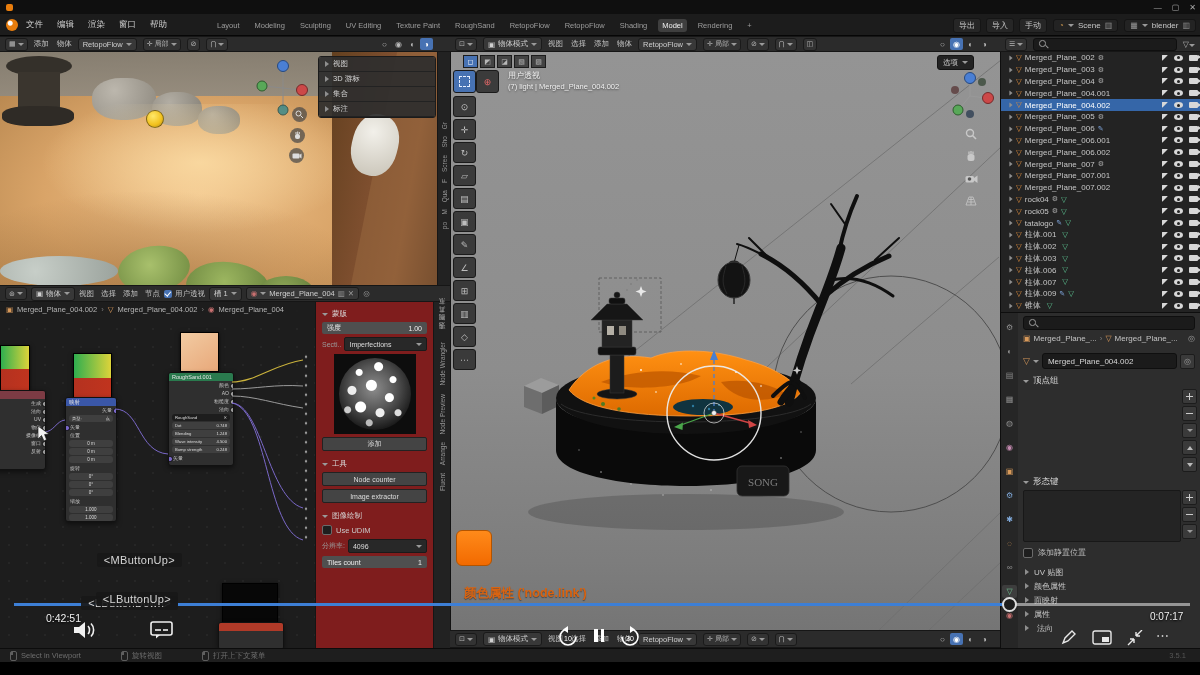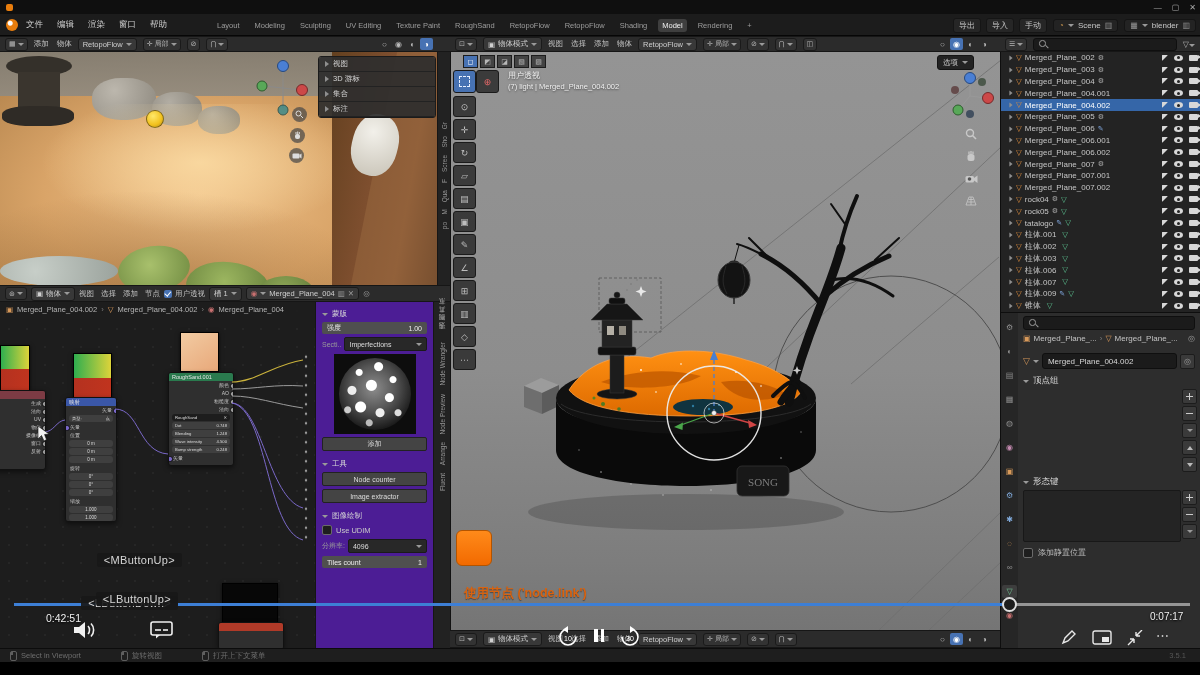--- a/index.html
+++ b/index.html
@@ -47,21 +47,21 @@
   .node{position:absolute;background:#2f2f2f;border:1px solid #111;border-radius:3px;overflow:hidden;box-shadow:0 2px 5px rgba(0,0,0,.5);}
   .nhead{height:8px;font-size:5.5px;color:#e6e6e6;display:flex;align-items:center;padding:0 3px;}
   .nrow{position:relative;height:8px;font-size:5px;color:#c6c6c6;display:flex;align-items:center;padding:0 4px;}
   .nrow.right{justify-content:flex-end;}
   .nval{height:7px;margin:1px 3px;background:#3f3f3f;border-radius:3px;font-size:4.5px;color:#ddd;display:flex;align-items:center;justify-content:center;}
   .nparam{height:7px;margin:1px 3px;background:#3f3f3f;border-radius:3px;font-size:4.2px;color:#ddd;display:flex;align-items:center;justify-content:space-between;padding:0 3px;}
   .sock{position:absolute;width:3.5px;height:3.5px;border-radius:50%;background:#9a9a9a;border:0.5px solid #111;top:2px;}
   .sock.l{left:-2px;} .sock.r{right:-2px;} .sock.purple{background:#7a68c8;}
   .prev{position:absolute;border:1px solid #000;box-shadow:0 1px 4px rgba(0,0,0,.6);}
   .grad2x2{background:linear-gradient(to bottom,rgba(0,0,0,0) 50%,rgba(190,40,28,0.93) 50%),linear-gradient(to right,#2fae4f,#ddd33a);}
-  .npanel{left:315px;top:302px;width:118px;height:346px;background:#4c1d95;border-left:1px solid #151515;box-sizing:border-box;padding:4px 6px;color:#c9c9c9;font-size:7.5px;}
+  .npanel{left:315px;top:302px;width:118px;height:346px;background:#7f1d1d;border-left:1px solid #151515;box-sizing:border-box;padding:4px 6px;color:#c9c9c9;font-size:7.5px;}
   .sec-h{display:flex;align-items:center;gap:4px;color:#d8d8d8;margin:3px 0;}
   .slider{height:12px;background:#4f4f4f;border-radius:2px;display:flex;align-items:center;justify-content:space-between;padding:0 5px;font-size:7px;color:#eee;margin:2px 0;}
   .btn{height:12px;background:#444;border:1px solid #222;border-radius:2px;display:flex;align-items:center;justify-content:center;font-size:7px;color:#ddd;margin:3px 0;}
   .drop{height:12px;background:#282828;border:1px solid #1a1a1a;border-radius:2px;display:flex;align-items:center;justify-content:space-between;padding:0 4px;font-size:7px;color:#ddd;flex:1;}
   .sphere-box{width:82px;height:80px;background:#0d0d0d;margin:3px auto;display:flex;align-items:center;justify-content:center;}
   .sphere{width:72px;height:72px;border-radius:50%;background:
     radial-gradient(circle at 28% 20%,#fff 3px,transparent 4px),
     radial-gradient(circle at 55% 12%,#fff 4px,transparent 5px),
     radial-gradient(circle at 75% 30%,#fff 3px,transparent 4px),
     radial-gradient(circle at 18% 45%,#eee 4px,transparent 5px),
@@ -737,21 +737,21 @@
         </svg></div>
     <div class="ab" style="left:514px;top:118px"><svg width="13" height="10">
           <rect x="0.5" y="2" width="8.5" height="6.5" rx="1.5" fill="#c8c8c8"></rect>
           <polygon points="9,4 12.5,1.5 12.5,9 9,6.5" fill="#c8c8c8"></polygon>
           <circle cx="4.5" cy="5" r="1.8" fill="#555"></circle>
         </svg></div>
     <div class="ab" style="left:514px;top:140px"><svg width="12" height="10">
           <path d="M1,9 L4,1 L8,1 L11,9 Z M2.5,6 L9.5,6 M3.5,3.5 L8.5,3.5 M6,1 L6,9" stroke="#c8c8c8" fill="none" stroke-width="0.8"></path>
         </svg></div>
     <div class="ab" style="left:5px;top:478px;width:34px;height:34px;border-radius:6px;border:1px solid #b35400;background:linear-gradient(180deg,#ff8a1a,#f26a00)"></div>
-    <div class="sub" style="left:13px;top:533px">使用节点 ('node.link')</div>
+    <div class="sub" style="left:13px;top:533px">颜色属性 ('node.link')</div>
   </div>
 
   <div class="ab hdr" style="left:450px;top:630px;width:550px;height:18px">
     <span class="icobox">⊡<span class="cd"></span></span>
     <span class="hpill">▣ <span>物体模式</span><span class="cd"></span></span>
     <div class="flex" style="gap:8px">
 
     <span class="hmenu">视图</span>
         <span class="hmenu">选择</span>
         <span class="hmenu">添加</span>
@@ -1118,20 +1118,47 @@
       <span class="sidebtn sb-plus"></span>
       <span class="sidebtn sb-minus"></span>
       <span class="sidebtn">
           <span class="cd"></span>
         </span>
     </div>
     <div class="ab flex" style="left:22px;top:234px;gap:5px">
       <span class="cbox"></span>
         <span style="font-size:8px;color:#c0c0c0">添加静置位置</span>
     </div>
+    <div class="ab" style="left:20px;top:252px;width:176px">
+
+        <div class="prow">
+          <span class="cr"></span>
+          <span>UV 贴图</span>
+        </div>
+
+        <div class="prow">
+          <span class="cr"></span>
+          <span>颜色属性</span>
+        </div>
+
+        <div class="prow">
+          <span class="cr"></span>
+          <span>面映射</span>
+        </div>
+
+        <div class="prow">
+          <span class="cr"></span>
+          <span>属性</span>
+        </div>
+
+        <div class="prow">
+          <span class="cr cd"></span>
+          <span>法向</span>
+        </div>
+      </div>
   </div>
 
   <div class="ab statusbar">
     <span class="flex">
 
     <span class="flex" style="margin-right:40px">
           <i class="m-ico"></i>
           <span>Select in Viewport</span>
         </span>
         <span class="flex" style="margin-right:40px">

